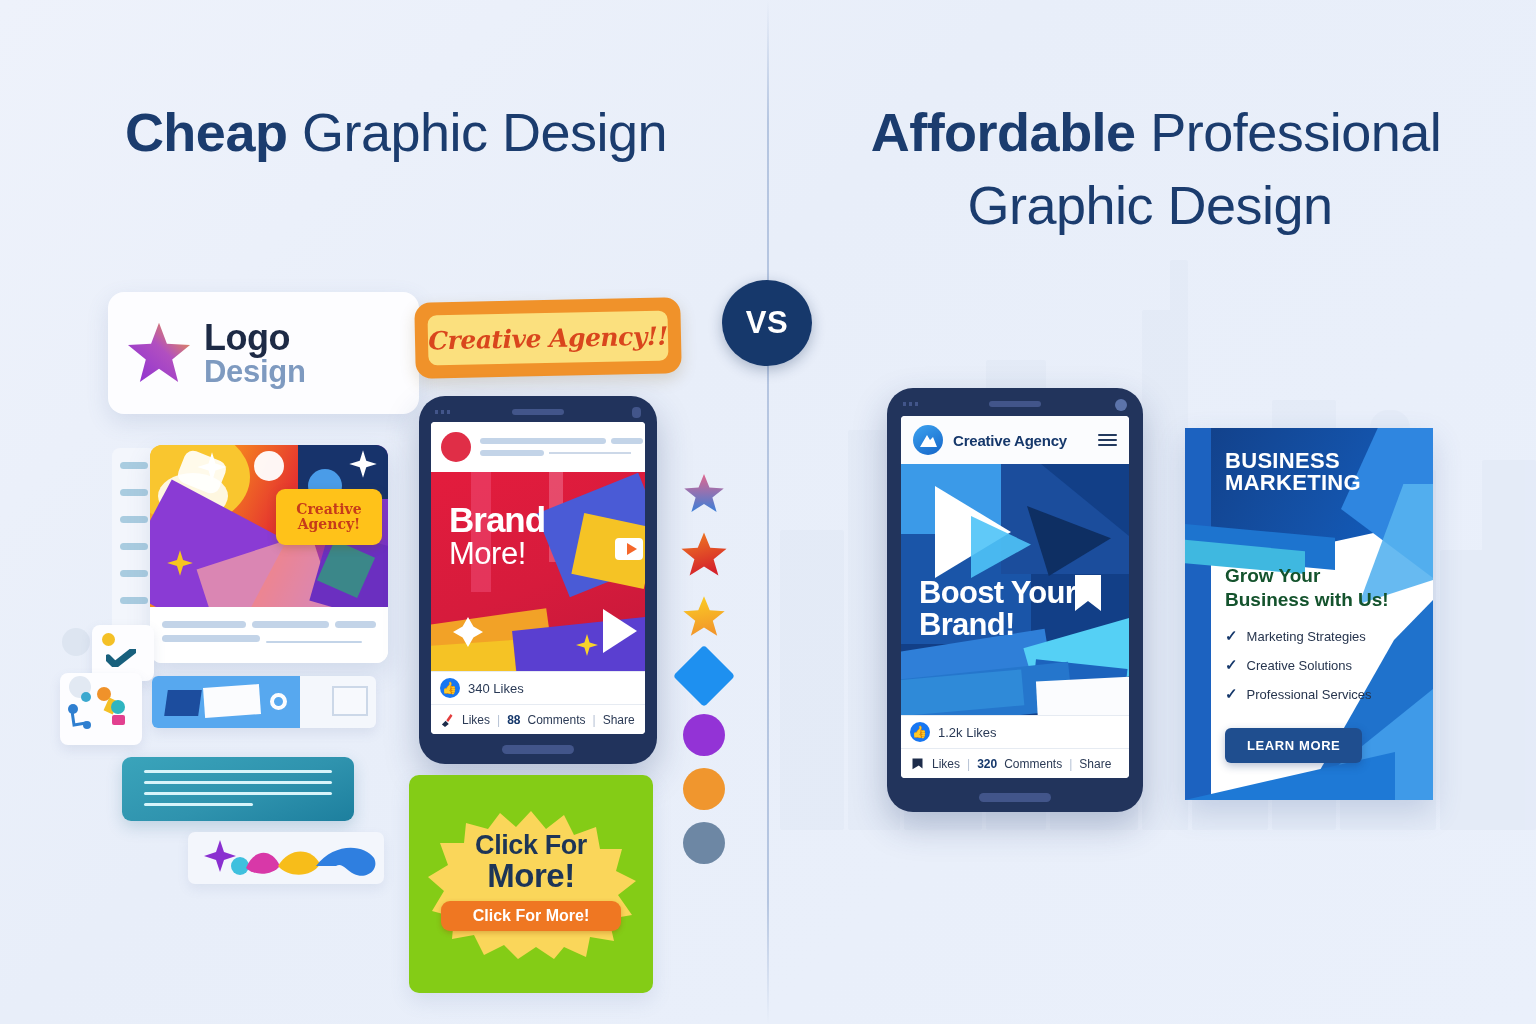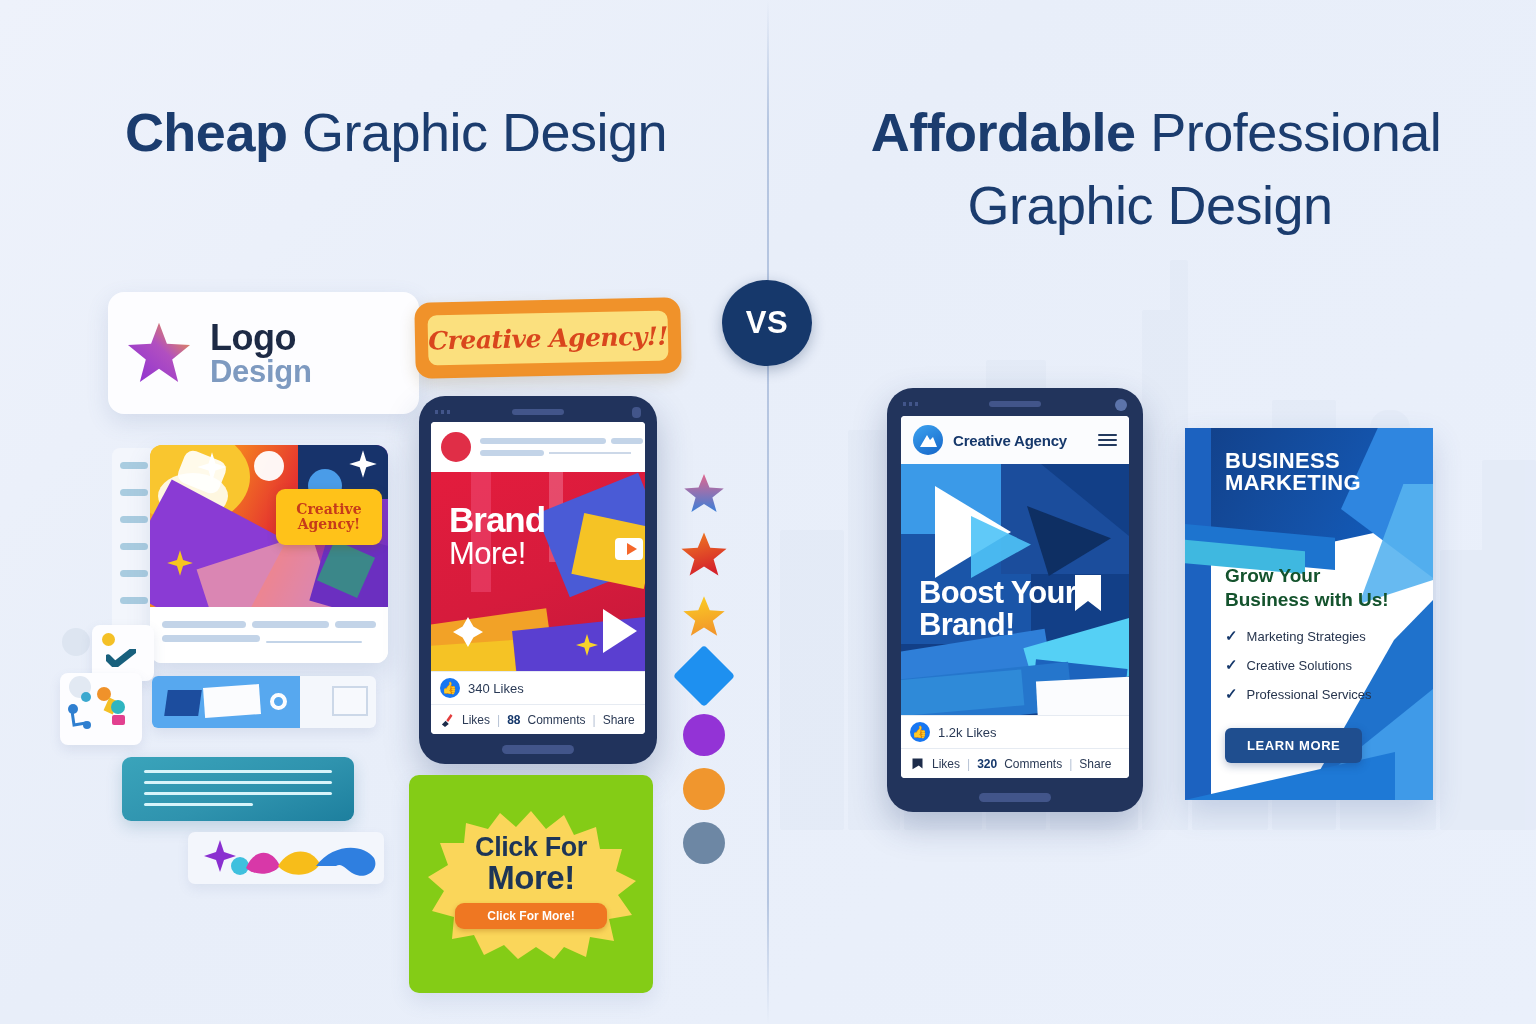--- a/index.html
+++ b/index.html
@@ -37,21 +37,21 @@
   .heading .lead { font-weight: bold; margin-left: 12px; }
   .heading .rest { font-weight: normal; }
   #head-left  { left: 40px;  top: 96px; width: 700px; }
   #head-right { left: 800px; top: 96px; width: 700px; }
 
   
   .logo-card {
     position: absolute; left: 108px; top: 292px; width: 311px; height: 122px;
     background: #fdfdff; border-radius: 16px;
     box-shadow: 0 8px 22px rgba(90,110,160,.16);
-    display: flex; align-items: center; gap: 18px; padding: 0 18px;
+    display: flex; align-items: center; gap: 12px; padding: 0 18px;
   }
   .logo-star { width: 66px; height: 66px; flex: none; }
   .logo-text { line-height: 1.0; }
   .logo-text .l1 { font-size: 36px; font-weight: bold; color: #1d2a45; letter-spacing: -.5px; }
   .logo-text .l2 { font-size: 31px; font-weight: bold; color: #7e9ac0; letter-spacing: -.3px; }
 
   
   .ribbon {
     position: absolute; left: 415px; top: 300px; width: 266px; height: 76px;
     background: #f0922a; border-radius: 16px;
@@ -172,21 +172,21 @@
   .burst-card { position: absolute; left: 409px; top: 775px; width: 244px; height: 218px;
                 background: #84cc16; border-radius: 10px; box-shadow: 0 8px 20px rgba(90,110,160,.14); }
   .burst { position: absolute; left: 50%; top: 50%; transform: translate(-50%,-50%);
            width: 210px; height: 150px; display: flex; flex-direction: column;
            align-items: center; justify-content: center; }
   .burst-txt { position: relative; z-index: 2; text-align: center; color: #1d3557;
                line-height: 1.0; margin-top: -6px; }
   .burst-txt .b1 { font-size: 27px; font-weight: bold; letter-spacing: -.4px; }
   .burst-txt .b2 { font-size: 33px; font-weight: bold; letter-spacing: -.5px; }
   .burst-btn { position: relative; z-index: 2; margin-top: 9px; background: #ef7722; color: #fff;
-               font-size: 12px; font-weight: bold; padding: 6px 32px; border-radius: 9px;
+               font-size: 16px; font-weight: bold; padding: 6px 32px; border-radius: 9px;
                box-shadow: 0 2px 5px rgba(150,70,10,.3); }
 
   
   .r-head { height: 48px; background: #fbfcfe; display: flex; align-items: center;
             gap: 10px; padding: 0 12px; flex: none; }
   .r-logo { width: 30px; height: 30px; border-radius: 50%; flex: none;
             background: linear-gradient(150deg,#3ca3f0,#1565c8); position: relative; overflow: hidden; }
   .r-logo svg { position: absolute; left: 0; top: 0; }
   .r-title { font-size: 15px; font-weight: bold; color: #16386b; flex: 1; letter-spacing: -.2px; }
   .burger { width: 19px; height: 13px; flex: none; display: flex; flex-direction: column;

